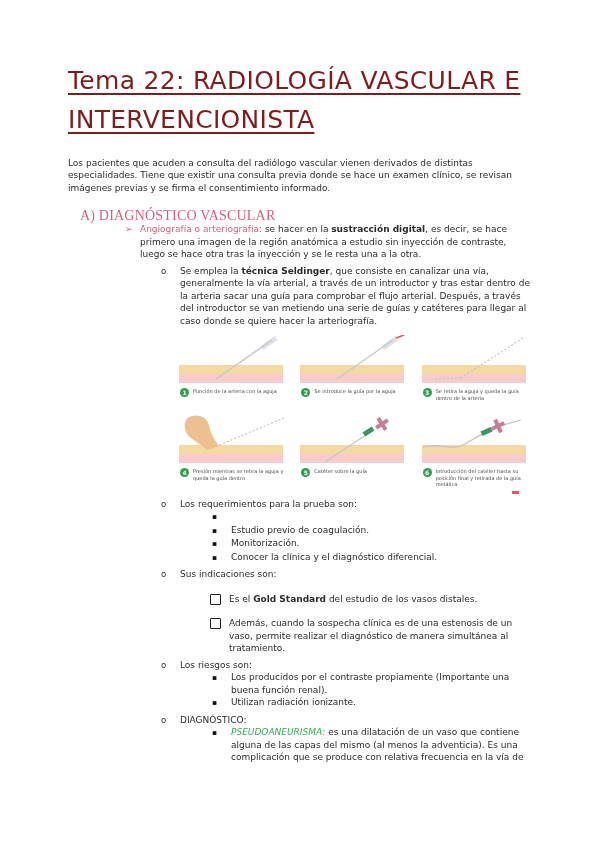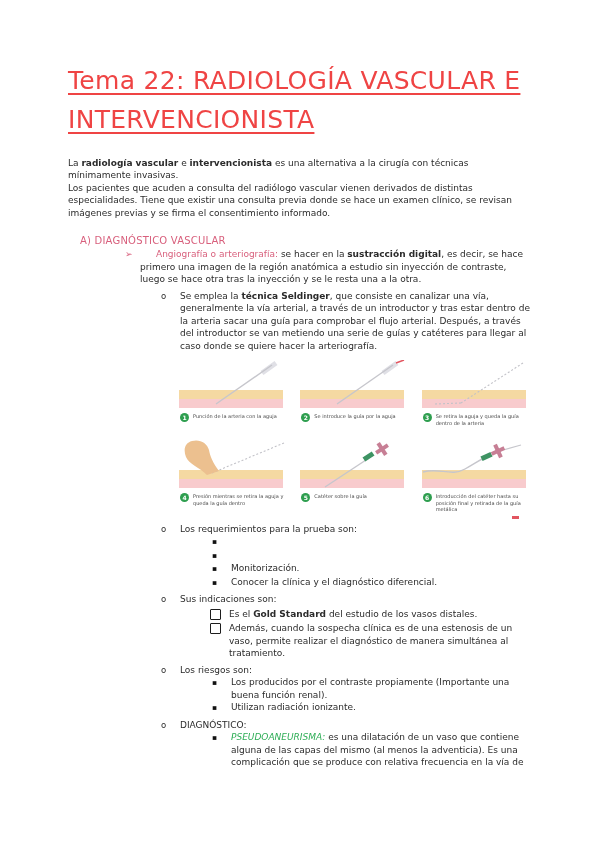--- a/index.html
+++ b/index.html
@@ -12,44 +12,45 @@
     font-family:"DejaVu Sans",sans-serif;
     color:var(--text,#2b2b2b);
     overflow:hidden;
   }
   .title{
     font-size:25px;
     font-weight:400;
     letter-spacing:.3px;
     line-height:1.55;
     margin:0 0 17px 0;
-    color:#ef4444;
+    color:#7f1d1d;
     text-decoration:underline;
     text-decoration-thickness:2px;
     text-underline-offset:4px;
   }
   .body{font-size:9px;line-height:12.5px;margin:0;}
   b{font-weight:bold;}
-  .pink{color:var(--accent_pink,#d85f7c);margin-left:16px;}
+  .pink{color:var(--accent_pink,#d85f7c);}
   .green{color:var(--accent_green,#2fae57);font-style:italic;}
   .section-heading{
     margin:15px 0 0 12px;
-    font-size:10px;line-height:13px;
+    font-size:14px;line-height:13px;
     color:var(--accent_pink,#d85f7c);
     letter-spacing:.2px;
+    font-family:Liberation Serif, serif;
   }
   .li{display:flex;align-items:flex-start;}
   .li .bullet{flex-shrink:0;}
   .l1{margin-left:57px;margin-top:1px;}
   .l1 .bullet{width:15px;font-size:9px;color:var(--accent_pink,#d85f7c);}
   .l2{margin-left:92px;margin-top:4px;}
   .l2 .bullet{width:19px;font-size:8.5px;color:#2b2b2b;padding-left:1px;}
   .l3{margin-left:142px;margin-top:0;}
   .l3 .bullet{width:19px;font-size:7.5px;color:#111;padding-left:2px;padding-top:1px;}
-  .lcheck{margin-left:142px;margin-top:2px;}
+  .lcheck{margin-left:142px;margin-top:12px;}
   .checkbox{
     width:9px;height:9px;
     border:1.5px solid #1d1d1d;border-radius:1px;
     display:inline-block;margin:1px 8px 0 0;flex-shrink:0;background:#fff;
   }
   .li-text{flex:1;}
   
   .figure{
     margin:8px 0 0 108px;
     width:358px;
@@ -83,21 +84,20 @@
 </head>
 <body>
 
 <div class="page">
 
   <h1 class="title">
     <span>Tema 22: RADIOLOGÍA VASCULAR E</span><br>
     <span>INTERVENCIONISTA</span>
   </h1>
 
-  <p class="body"><span>La </span><b>radiología vascular</b><span> e </span><b>intervencionista</b><span> es una alternativa a la cirugía con técnicas mínimamente invasivas.</span></p>
 
   <p class="body">Los pacientes que acuden a consulta del radiólogo vascular vienen derivados de distintas especialidades. Tiene que existir una consulta previa donde se hace un examen clínico, se revisan imágenes previas y se firma el consentimiento informado.</p>
 
   <div class="section-heading">A)  DIAGNÓSTICO VASCULAR</div>
 
   <div class="li l1 body">
     <span class="bullet">➢</span>
     <div class="li-text"><span class="pink">Angiografía o arteriografía:</span><span> se hacer en la </span><b>sustracción digital</b><span>, es decir, se hace primero una imagen de la región anatómica a estudio sin inyección de contraste, luego se hace otra tras la inyección y se le resta una a la otra.</span></div>
   </div>
 
@@ -200,20 +200,21 @@
 
   <div class="li l2 body" style="margin-top:10px;">
     <span class="bullet">o</span>
     <div class="li-text">Los requerimientos para la prueba son:</div>
   </div>
   <div class="li l3 body">
     <span class="bullet">▪</span>
   </div>
   <div class="li l3 body">
     <span class="bullet">▪</span>
+    <div class="li-text">Estudio previo de coagulación.</div>
   </div>
   <div class="li l3 body">
     <span class="bullet">▪</span>
     <div class="li-text">Monitorización.</div>
   </div>
   <div class="li l3 body">
     <span class="bullet">▪</span>
     <div class="li-text">Conocer la clínica y el diagnóstico diferencial.</div>
   </div>
 

